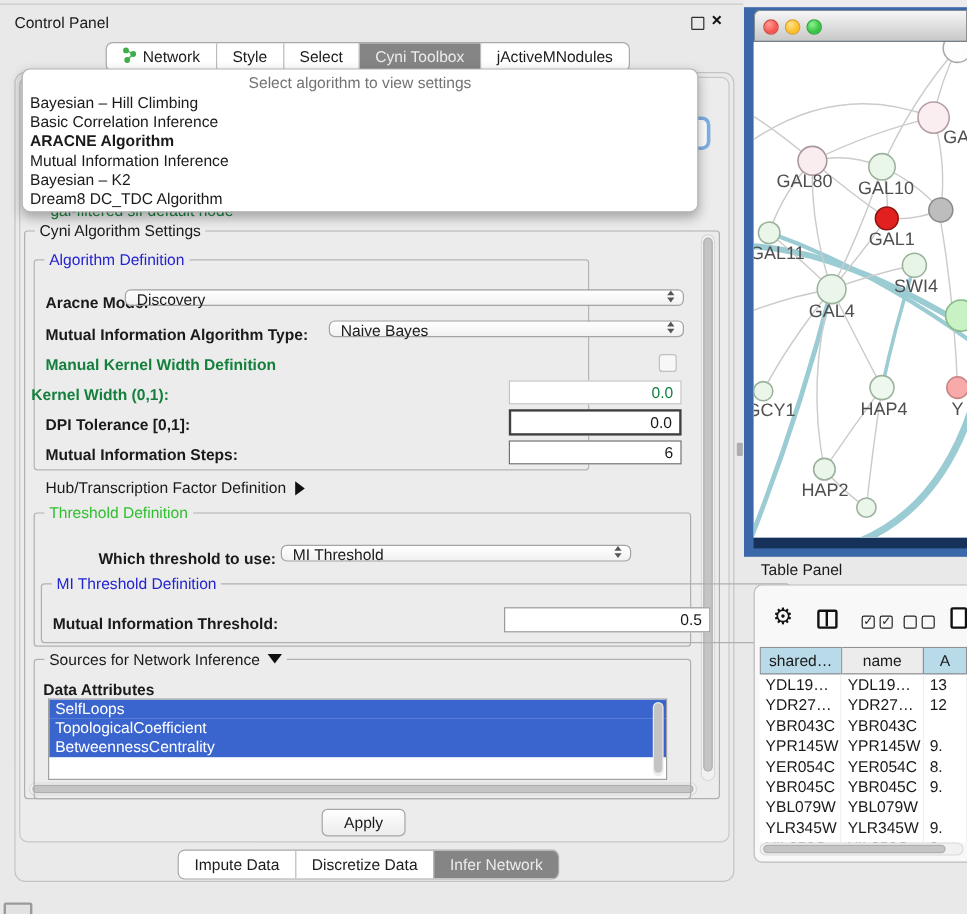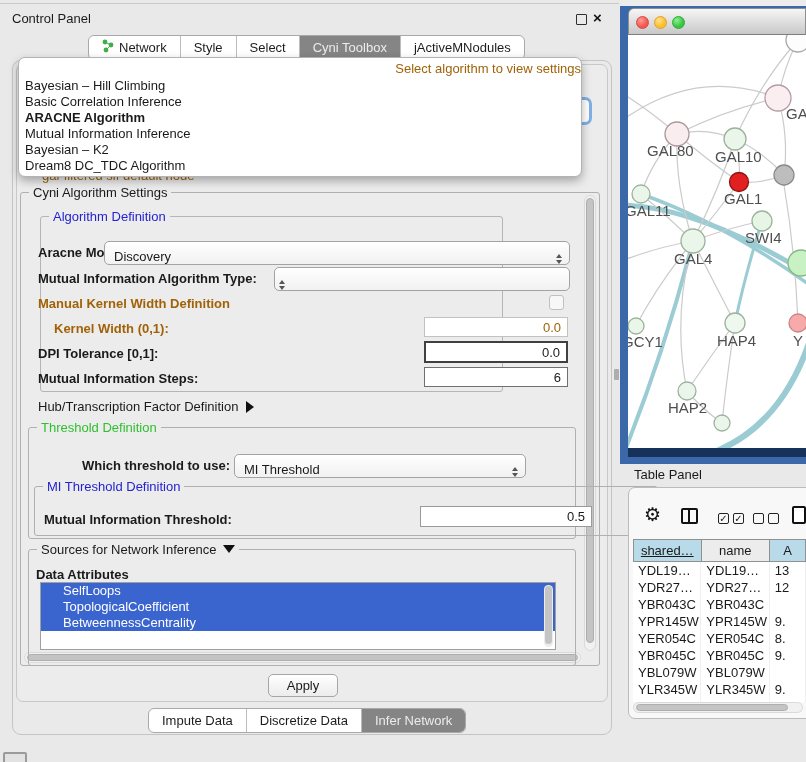--- a/index.html
+++ b/index.html
@@ -4,32 +4,32 @@
 <style>
   html,body{margin:0;padding:0}
   body{
     width:806px;height:762px;overflow:hidden;position:relative;
     background:#e9e9e9;color:#1a1a1a;
     font-family:"Liberation Sans","DejaVu Sans",sans-serif;font-size:13px;
   }
   .abs{position:absolute}
   .nowrap{white-space:nowrap}
   .bold{font-weight:bold}
-  .grayed{color:#a16207}
+  .grayed{color:#15803d}
 
   
   .segbar{display:flex;align-items:stretch;background:#fff;border:1px solid #a9a9a9;
     border-radius:6px;height:23px;overflow:hidden}
   .seg{display:flex;align-items:center;gap:5px;padding:0 13px;border-left:1px solid #bcbcbc;color:#1c1c1c}
   .seg:first-child{border-left:none}
   .seg.sel{background:var(--selected-tab-gray,#858585);color:#ececec}
 
   
-  .combo{position:absolute;height:24px;background:linear-gradient(#ffffff,#f1f1f1);
-    border:1px solid #a3a3a3;border-radius:5px;display:flex;align-items:flex-end;box-sizing:border-box}
+  .combo{position:absolute;height:14px;background:linear-gradient(#ffffff,#f1f1f1);
+    border:1px solid #a3a3a3;border-radius:5px;display:flex;align-items:flex-start;box-sizing:border-box}
   .combo .val{padding-left:9px;flex:1;overflow:hidden;white-space:nowrap}
   .arrows{width:14px;display:flex;flex-direction:column;align-items:center;justify-content:center;gap:2px;margin-right:3px}
   .arrows i{width:0;height:0;border-left:3.5px solid transparent;border-right:3.5px solid transparent}
   .arrows .up{border-bottom:4px solid #555}
   .arrows .dn{border-top:4px solid #555}
 
   
   .group{position:absolute;border:1px solid #b0b0b0;border-radius:3px;box-sizing:border-box}
   .gtitle{position:absolute;top:-8px;left:8px;background:#ececec;padding:0 4px;white-space:nowrap;line-height:15px}
 
@@ -38,27 +38,27 @@
     display:flex;align-items:center;justify-content:flex-end;padding-right:6px}
 
   
   .sb-track{position:absolute;background:#f1f1f1;border:1px solid #dadada;border-radius:6px;box-sizing:border-box}
   .sb-thumb{position:absolute;background:#c4c4c4;border:1px solid #aeaeae;border-radius:5px;box-sizing:border-box}
 
   
   #algo-dropdown{position:absolute;left:18px;top:57px;width:562px;background:#fff;
     border:1px solid #b3b3b3;border-radius:7px;box-shadow:0 4px 10px rgba(0,0,0,.3);
     z-index:30;padding-bottom:2px}
-  #algo-dropdown .ph{color:#a16207;text-align:right;padding-top:3px;height:17px}
+  #algo-dropdown .ph{color:#737373;text-align:center;padding-top:3px;height:17px}
   #algo-dropdown .it{height:16px;line-height:16px;padding-left:6px;white-space:nowrap}
 
   
   #attr-list{position:absolute;left:40px;top:582px;width:516px;height:68px;background:#fff;
     border:1px solid #a0a0a0;box-sizing:border-box;overflow:hidden}
-  .attr-row{height:16px;line-height:16px;padding-left:22px;background:var(--selection-blue,#3a64ce);color:#fff;white-space:nowrap}
+  .attr-row{height:16px;line-height:16px;padding-left:5px;background:var(--selection-blue,#3a64ce);color:#fff;white-space:nowrap}
 
   
   .mac-btn{position:absolute;display:flex;align-items:center;justify-content:center;
     background:linear-gradient(#ffffff,#ececec);border:1px solid #a6a6a6;border-radius:5px;box-sizing:border-box}
 
   
   .checkbox{position:absolute;width:15px;height:15px;border:1px solid #c0c0c0;border-radius:3px;
     background:#f7f7f7;box-sizing:border-box}
 
   
@@ -152,41 +152,42 @@
 <div class="group" style="left:20px;top:192px;width:580px;height:474px">
   <span class="gtitle">Cyni Algorithm Settings</span>
 </div>
 <div class="sb-track" style="left:584px;top:195px;width:12px;height:456px">
   <div class="sb-thumb" style="left:1px;top:2px;width:8px;height:445px"></div>
 </div>
 <div class="sb-track" style="left:24px;top:652px;width:557px;height:11px">
   <div class="sb-thumb" style="left:2px;top:1px;width:551px;height:7px"></div>
 </div>
 
-<div class="group" style="left:40px;top:216px;width:463px;height:176px;border-color:#b5b5b5">
+<div class="group" style="left:28px;top:216px;width:463px;height:176px;border-color:#b5b5b5">
   <span class="gtitle" style="color:var(--accent-blue)">Algorithm Definition</span>
 </div>
 <div class="abs bold nowrap" style="left:38px;top:245px">Aracne Mode:</div>
 <div class="combo" style="left:104px;top:241px;width:466px">
   <span class="val">Discovery</span>
   <span class="arrows">
       <i class="up"></i>
       <i class="dn"></i>
     </span>
 </div>
 <div class="abs bold nowrap" style="left:38px;top:271px">Mutual Information Algorithm Type:</div>
 <div class="combo" style="left:274px;top:267px;width:296px">
+  <span class="val">Naive Bayes</span>
   <span class="arrows">
       <i class="up"></i>
       <i class="dn"></i>
     </span>
 </div>
 <div class="abs bold grayed nowrap" style="left:38px;top:296px">Manual Kernel Width Definition</div>
 <div class="checkbox" style="left:549px;top:295px"></div>
-<div class="abs bold grayed nowrap" style="left:54px;top:321px">Kernel Width (0,1):</div>
+<div class="abs bold grayed nowrap" style="left:26px;top:321px">Kernel Width (0,1):</div>
 <div class="field grayed" style="left:424px;top:317px;width:144px;height:20px;border-color:#c2c2c2">0.0</div>
 <div class="abs bold nowrap" style="left:38px;top:346px">DPI Tolerance [0,1]:</div>
 <div class="field" style="left:424px;top:341px;width:144px;height:22px;border:2px solid #404040">0.0</div>
 <div class="abs bold nowrap" style="left:38px;top:371px">Mutual Information Steps:</div>
 <div class="field" style="left:424px;top:367px;width:144px;height:20px;border-color:#707070">6</div>
 
 <div class="abs nowrap" style="left:38px;top:399px">
   <span>Hub/Transcription Factor Definition</span><span class="caret-right"></span>
 </div>
 
@@ -311,21 +312,21 @@
 <div class="tb-icon" style="left:644px;top:503px;font-size:19px">⚙</div>
 <div class="cols-icon" style="left:681px;top:508px"></div>
 <div class="cb-icon" style="left:718px;top:513px">✓</div>
 <div class="cb-icon" style="left:733px;top:513px">✓</div>
 <div class="cb-icon" style="left:753px;top:513px"></div>
 <div class="cb-icon" style="left:768px;top:513px"></div>
 <div class="page-icon" style="left:792px;top:506px"></div>
 
 <div id="yeast-table">
   <div class="t-head" id="t-head">
-      <div class="t-hcell hl" style="width: 76px; text-decoration: underline;">shared…</div>
+      <div class="t-hcell hl" style="width: 76px;">shared…</div>
       <div class="t-hcell" style="width: 76px;">name</div>
       <div class="t-hcell hl" style="width: 40px;">A</div>
     </div>
   <div id="t-body">
       <div class="t-row">
         <div class="t-cell" style="width: 76px;">YDL19…</div>
         <div class="t-cell" style="width: 76px;">YDL19…</div>
         <div class="t-cell" style="width: 40px;">13</div>
       </div>
       <div class="t-row">

